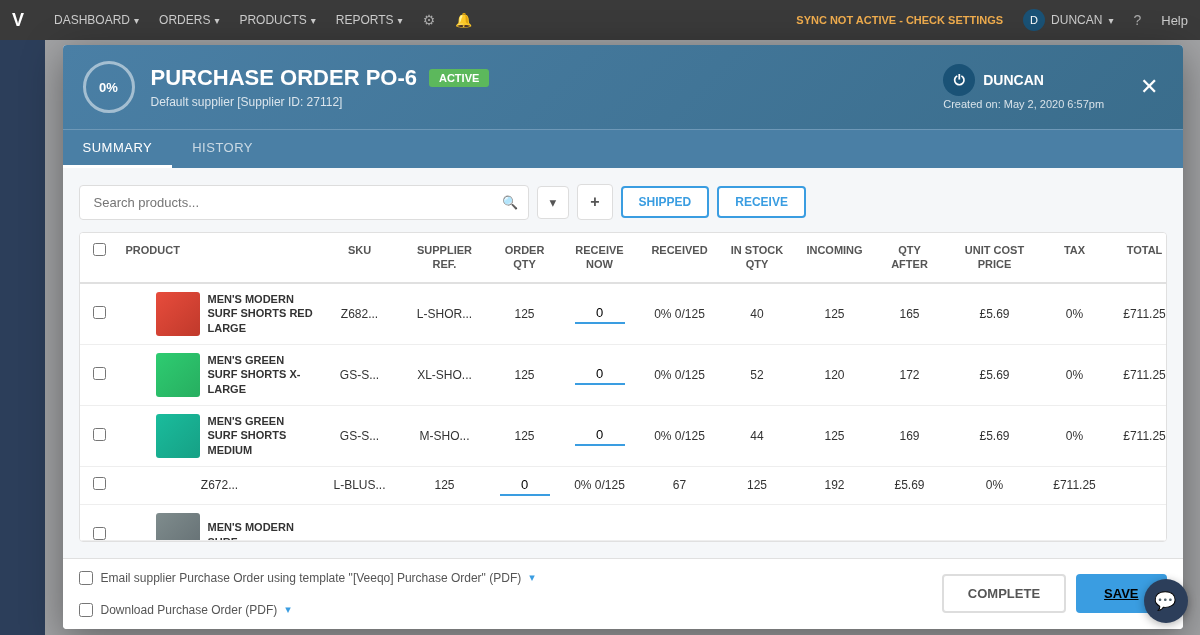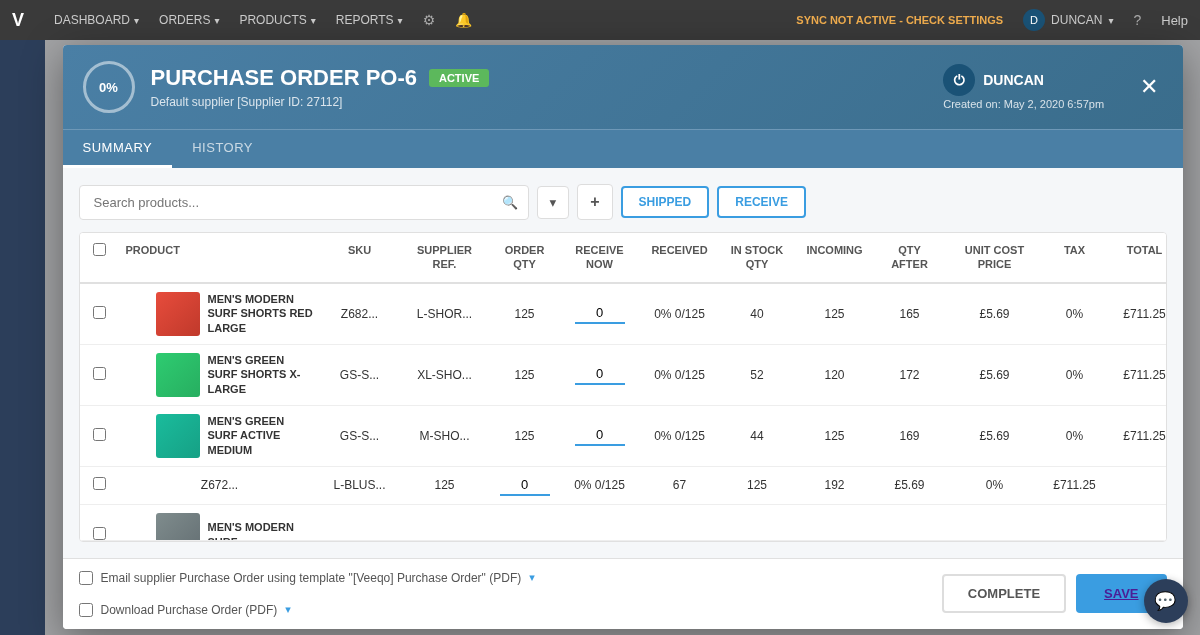--- a/index.html
+++ b/index.html
@@ -309,21 +309,21 @@
       color: #555;
       padding: 10px 24px;
       border-radius: 4px;
       font-size: 13px;
       font-weight: bold;
       cursor: pointer;
     }
     .btn-save {
       background: #3a9de1;
       border: none;
-      color: #4c1d95;
+      color: #000000;
       padding: 10px 28px;
       border-radius: 4px;
       font-size: 13px;
       font-weight: bold;
       cursor: pointer;
       text-decoration: underline;
     }
     .chat-bubble {
       position: fixed;
       bottom: 12px; right: 12px;
@@ -496,21 +496,21 @@
 
           </div>
 
           <div class="table-row-item">
             <div class="td">
               <input type="checkbox" style="margin: 0px;">
             </div>
             <div class="td left">
               <div class="product-cell">
                 <div class="product-img-stub thumb-green2"></div>
-                <span class="product-name">MEN'S GREEN SURF ACTIVE MEDIUM</span>
+                <span class="product-name">MEN'S GREEN SURF SHORTS MEDIUM</span>
               </div>
             </div>
             <div class="td">GS-S...</div>
             <div class="td">M-SHO...</div>
             <div class="td">125</div>
             <div class="td">
               <input class="receive-input" type="text" value="0" style="">
             </div>
             <div class="td">0% 0/125</div>
             <div class="td">44</div>

